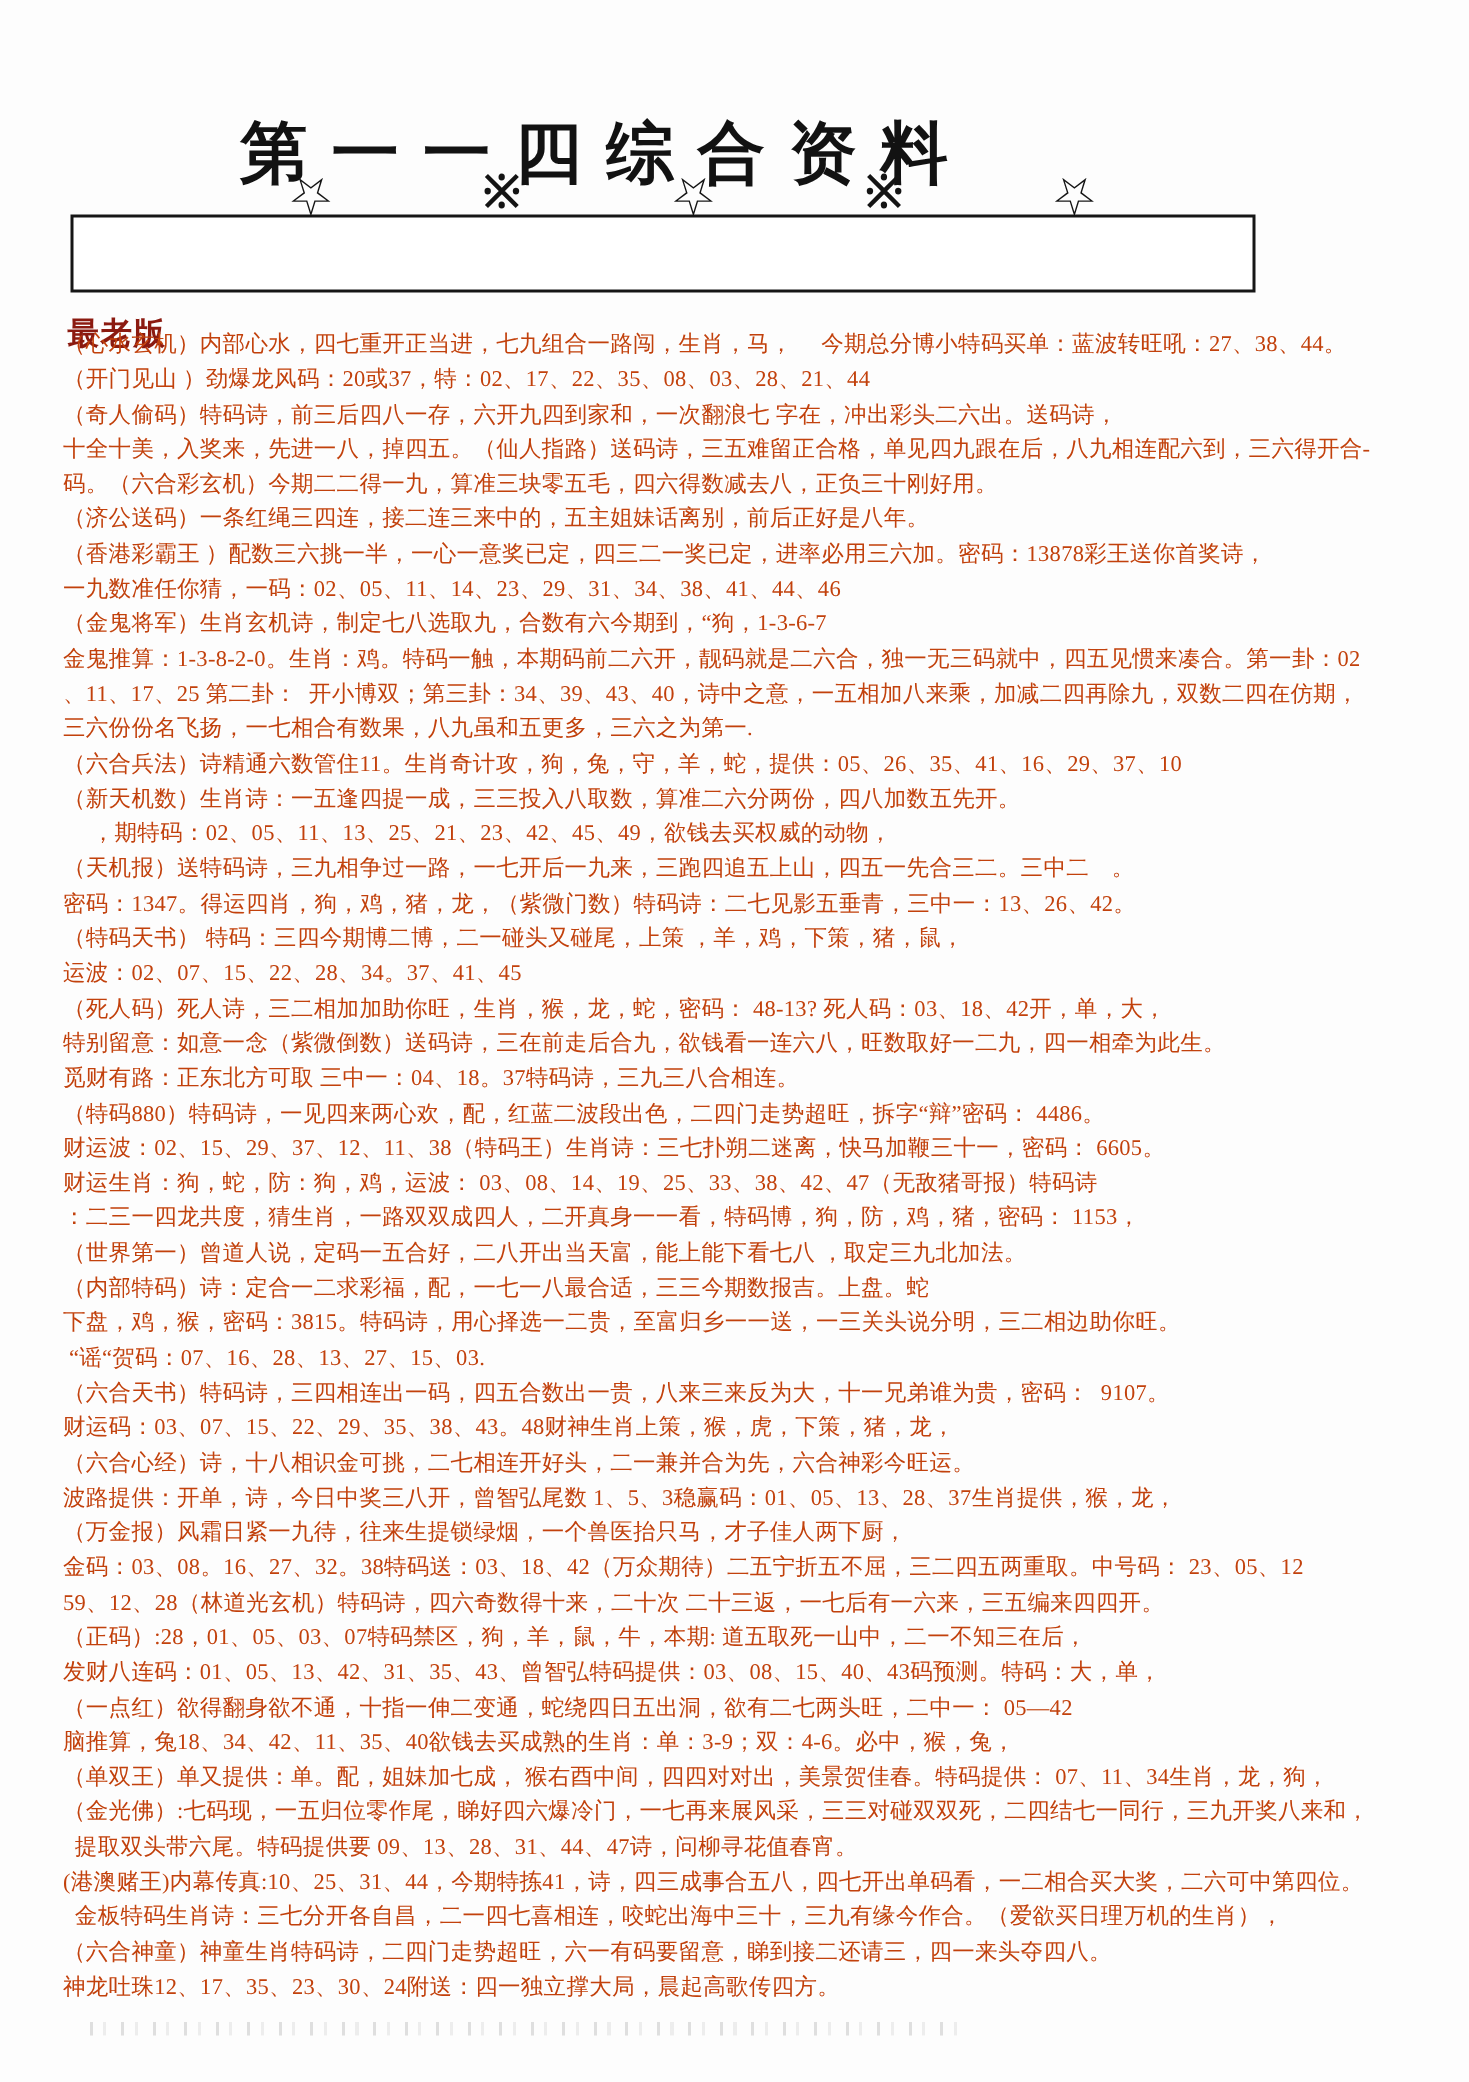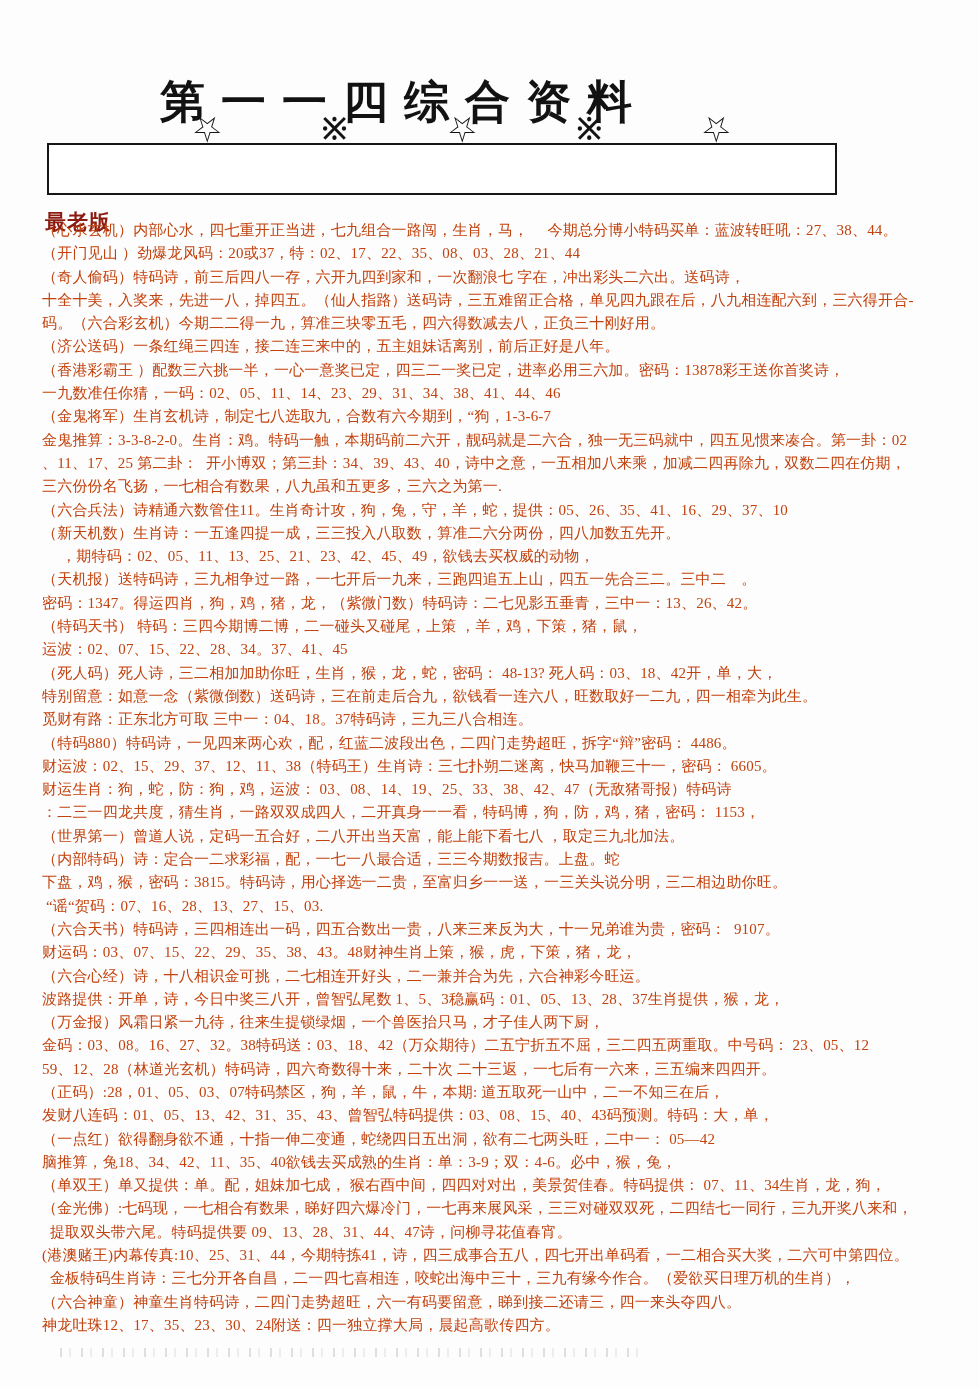--- a/index.html
+++ b/index.html
@@ -94,21 +94,21 @@
   <div class="content" data-name="document-body">
       <div class="line" data-name="text-line">（心水玄机）内部心水，四七重开正当进，七九组合一路闯，生肖，马，　 今期总分博小特码买单：蓝波转旺吼：27、38、44。</div>
       <div class="line" data-name="text-line">（开门见山 ）劲爆龙风码：20或37，特：02、17、22、35、08、03、28、21、44</div>
       <div class="line" data-name="text-line">（奇人偷码）特码诗，前三后四八一存，六开九四到家和，一次翻浪七 字在，冲出彩头二六出。送码诗，</div>
       <div class="line" data-name="text-line">十全十美，入奖来，先进一八，掉四五。（仙人指路）送码诗，三五难留正合格，单见四九跟在后，八九相连配六到，三六得开合-</div>
       <div class="line" data-name="text-line">码。（六合彩玄机）今期二二得一九，算准三块零五毛，四六得数减去八，正负三十刚好用。</div>
       <div class="line" data-name="text-line">（济公送码）一条红绳三四连，接二连三来中的，五主姐妹话离别，前后正好是八年。</div>
       <div class="line" data-name="text-line">（香港彩霸王 ）配数三六挑一半，一心一意奖已定，四三二一奖已定，进率必用三六加。密码：13878彩王送你首奖诗，</div>
       <div class="line" data-name="text-line">一九数准任你猜，一码：02、05、11、14、23、29、31、34、38、41、44、46</div>
       <div class="line" data-name="text-line">（金鬼将军）生肖玄机诗，制定七八选取九，合数有六今期到，“狗，1-3-6-7</div>
-      <div class="line" data-name="text-line">金鬼推算：3-3-8-2-0。生肖：鸡。特码一触，本期码前二六开，靓码就是二六合，独一无三码就中，四五见惯来凑合。第一卦：02</div>
+      <div class="line" data-name="text-line">金鬼推算：1-3-8-2-0。生肖：鸡。特码一触，本期码前二六开，靓码就是二六合，独一无三码就中，四五见惯来凑合。第一卦：02</div>
       <div class="line" data-name="text-line">、11、17、25 第二卦：  开小博双；第三卦：34、39、43、40，诗中之意，一五相加八来乘，加减二四再除九，双数二四在仿期，</div>
       <div class="line" data-name="text-line">三六份份名飞扬，一七相合有数果，八九虽和五更多，三六之为第一.</div>
       <div class="line" data-name="text-line">（六合兵法）诗精通六数管住11。生肖奇计攻，狗，兔，守，羊，蛇，提供：05、26、35、41、16、29、37、10</div>
       <div class="line" data-name="text-line">（新天机数）生肖诗：一五逢四提一成，三三投入八取数，算准二六分两份，四八加数五先开。</div>
       <div class="line" data-name="text-line">　 ，期特码：02、05、11、13、25、21、23、42、45、49，欲钱去买权威的动物，</div>
       <div class="line" data-name="text-line">（天机报）送特码诗，三九相争过一路，一七开后一九来，三跑四追五上山，四五一先合三二。三中二　。</div>
       <div class="line" data-name="text-line">密码：1347。得运四肖，狗，鸡，猪，龙，（紫微门数）特码诗：二七见影五垂青，三中一：13、26、42。</div>
       <div class="line" data-name="text-line">（特码天书） 特码：三四今期博二博，二一碰头又碰尾，上策 ，羊，鸡，下策，猪，鼠，</div>
       <div class="line" data-name="text-line">运波：02、07、15、22、28、34。37、41、45</div>
       <div class="line" data-name="text-line">（死人码）死人诗，三二相加加助你旺，生肖，猴，龙，蛇，密码： 48-13? 死人码：03、18、42开，单，大，</div>
@@ -127,21 +127,21 @@
       <div class="line" data-name="text-line">（六合心经）诗，十八相识金可挑，二七相连开好头，二一兼并合为先，六合神彩今旺运。</div>
       <div class="line" data-name="text-line">波路提供：开单，诗，今日中奖三八开，曾智弘尾数 1、5、3稳赢码：01、05、13、28、37生肖提供，猴，龙，</div>
       <div class="line" data-name="text-line">（万金报）风霜日紧一九待，往来生提锁绿烟，一个兽医抬只马，才子佳人两下厨，</div>
       <div class="line" data-name="text-line">金码：03、08。16、27、32。38特码送：03、18、42（万众期待）二五宁折五不屈，三二四五两重取。中号码： 23、05、12</div>
       <div class="line" data-name="text-line">59、12、28（林道光玄机）特码诗，四六奇数得十来，二十次 二十三返，一七后有一六来，三五编来四四开。</div>
       <div class="line" data-name="text-line">（正码）:28，01、05、03、07特码禁区，狗，羊，鼠，牛，本期: 道五取死一山中，二一不知三在后，</div>
       <div class="line" data-name="text-line">发财八连码：01、05、13、42、31、35、43、曾智弘特码提供：03、08、15、40、43码预测。特码：大，单，</div>
       <div class="line" data-name="text-line">（一点红）欲得翻身欲不通，十指一伸二变通，蛇绕四日五出洞，欲有二七两头旺，二中一： 05—42</div>
       <div class="line" data-name="text-line">脑推算，兔18、34、42、11、35、40欲钱去买成熟的生肖：单：3-9；双：4-6。必中，猴，兔，</div>
       <div class="line" data-name="text-line">（单双王）单又提供：单。配，姐妹加七成， 猴右酉中间，四四对对出，美景贺佳春。特码提供： 07、11、34生肖，龙，狗，</div>
-      <div class="line" data-name="text-line">（金光佛）:七码现，一七相合有数果，睇好四六爆冷门，一七再来展风采，三三对碰双双死，二四结七一同行，三九开奖八来和，</div>
+      <div class="line" data-name="text-line">（金光佛）:七码现，一五归位零作尾，睇好四六爆冷门，一七再来展风采，三三对碰双双死，二四结七一同行，三九开奖八来和，</div>
       <div class="line" data-name="text-line">  提取双头带六尾。特码提供要 09、13、28、31、44、47诗，问柳寻花值春宵。</div>
       <div class="line" data-name="text-line">(港澳赌王)内幕传真:10、25、31、44，今期特拣41，诗，四三成事合五八，四七开出单码看，一二相合买大奖，二六可中第四位。</div>
       <div class="line" data-name="text-line">  金板特码生肖诗：三七分开各自昌，二一四七喜相连，咬蛇出海中三十，三九有缘今作合。（爱欲买日理万机的生肖），</div>
       <div class="line" data-name="text-line">（六合神童）神童生肖特码诗，二四门走势超旺，六一有码要留意，睇到接二还请三，四一来头夺四八。</div>
       <div class="line" data-name="text-line">神龙吐珠12、17、35、23、30、24附送：四一独立撑大局，晨起高歌传四方。</div>
     </div>
 
   <div class="faded-line" data-name="faded-text-artifact"></div>
 
 </div>

